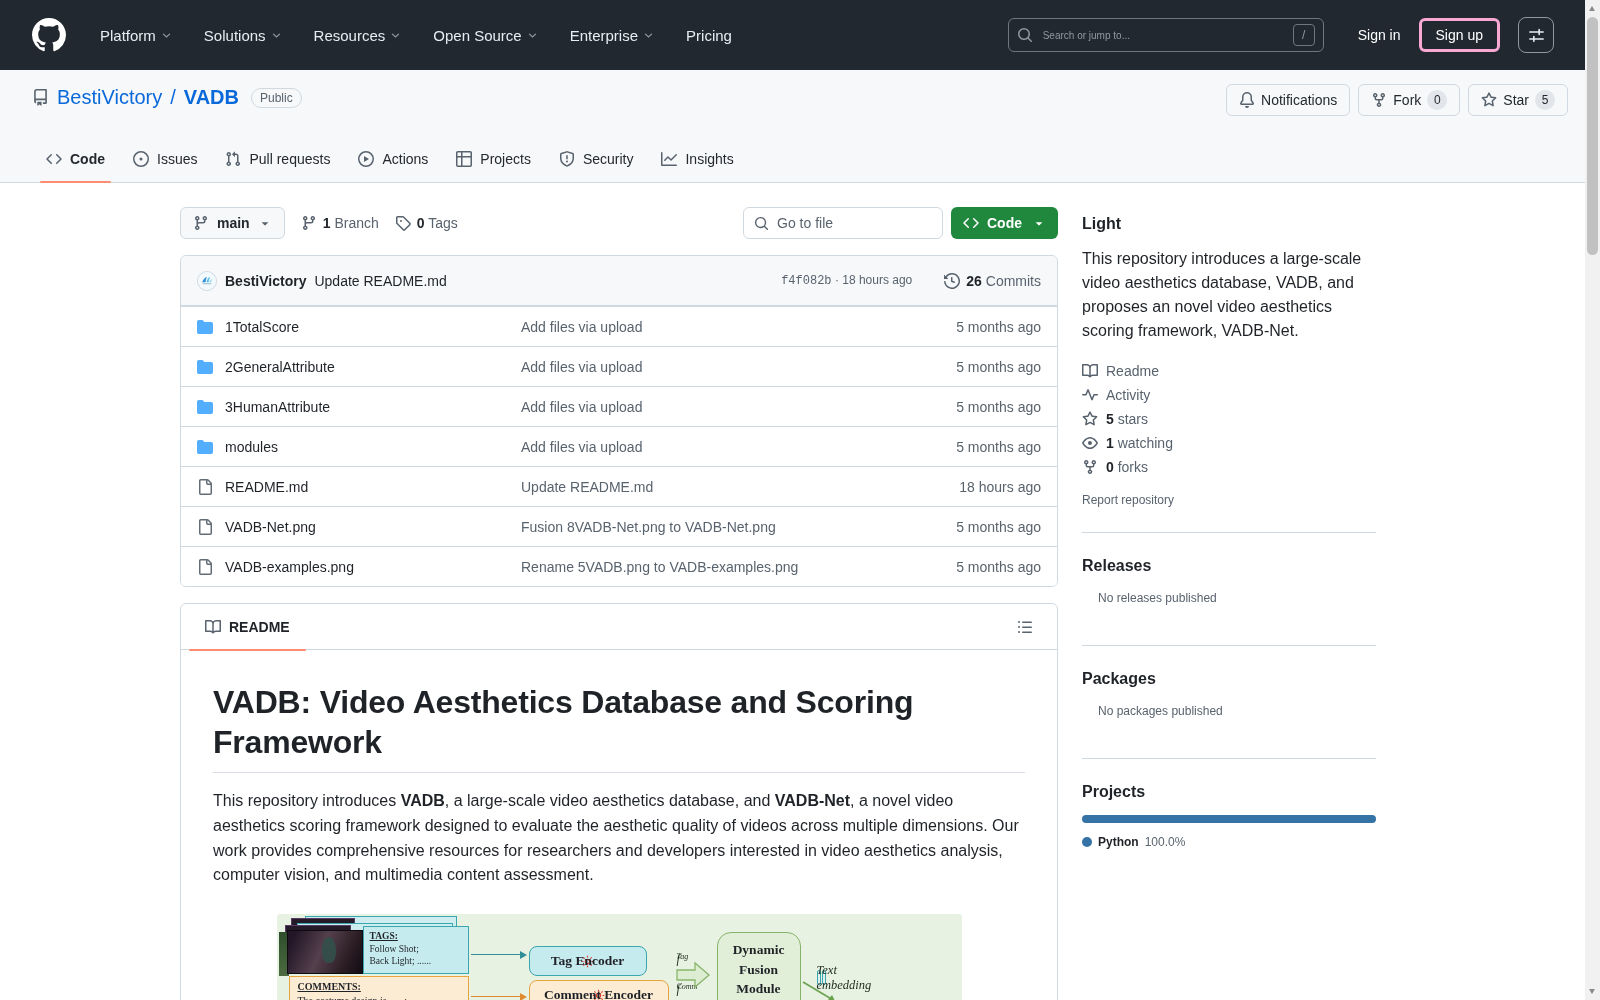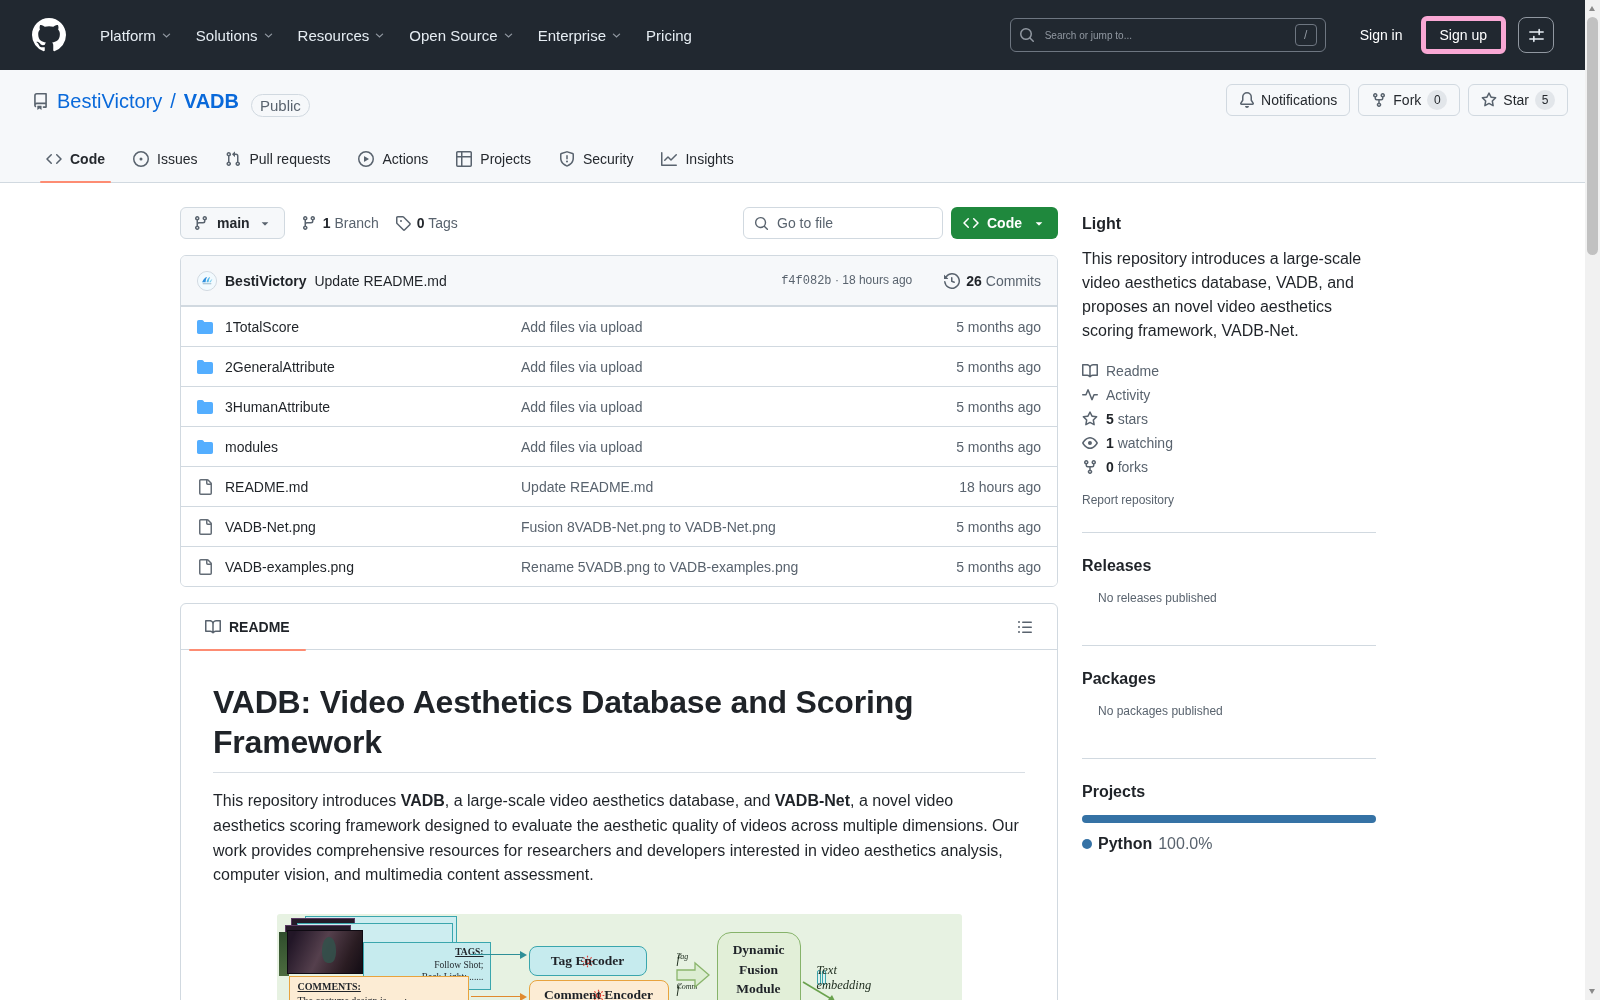--- a/index.html
+++ b/index.html
@@ -11,21 +11,21 @@
   }
   svg { display:block; }
   .ic { flex:none; }
 
   
   .gh-header {
     height:70px; background:#212830; display:flex; align-items:center;
     padding:0 46px 0 32px; gap:8px; color:#e6edf3;
   }
   .gh-logo { color:#fff; margin-right:16px; cursor:pointer; }
-  .gh-nav { display:flex; align-items:flex-end; gap:4px; }
+  .gh-nav { display:flex; align-items:flex-end; gap:12px; }
   .gh-nav-item {
     display:flex; align-items:center; gap:5px; padding:8px 10px; font-size:15px;
     color:#e6edf3; cursor:pointer; border-radius:6px;
   }
   .gh-nav-item .chev { color:#9198a1; }
   .gh-spacer { flex:1; }
   .gh-search {
     width:316px; height:34px; border:1px solid #6e7681; border-radius:6px;
     display:flex; align-items:center; padding:0 8px; gap:8px; color:#9198a1;
     background:transparent; margin-right:16px;
@@ -34,41 +34,41 @@
     flex:1; background:transparent; border:none; outline:none; color:#e6edf3;
     font-size:10px; font-family:inherit;
   }
   .gh-search input::placeholder { color:#9198a1; }
   .slash-key {
     width:22px; height:22px; border:1px solid #6e7681; border-radius:4px;
     display:flex; align-items:center; justify-content:center; font-size:12px; color:#9198a1;
   }
   .signin { font-size:14px; color:#fff; padding:6px 10px; cursor:pointer; white-space:nowrap; }
   .signup {
-    font-size:14px; color:#fff; padding:6px 14px; border:5px solid #f9a8d4;
-    border-radius:6px; cursor:pointer; background:transparent; white-space:nowrap; margin-right:4px;
+    font-size:14px; color:#fff; padding:6px 14px; border:3px solid #f9a8d4;
+    border-radius:6px; cursor:pointer; background:transparent; white-space:nowrap; margin-right:10px;
     font-family:inherit;
   }
   .sliders-btn {
     width:36px; height:36px; border:1px solid #9198a1; border-radius:8px;
     display:flex; align-items:center; justify-content:center; color:#e6edf3;
     background:transparent; cursor:pointer;
   }
 
   
   .repo-head { background:#f6f8fa; border-bottom:1px solid #d1d9e0; padding:14px 32px 0 32px; }
   .repo-title-row { display:flex; align-items:flex-start; justify-content:space-between; height:42px; }
   .repo-title { display:flex; align-items:center; gap:8px; margin-top:2px; }
   .repo-title .repo-icon { color:#59636e; }
   .owner-link { font-size:20px; color:#0969da; cursor:pointer; }
   .slash-sep { font-size:20px; color:#0969da; }
   .name-link { font-size:20px; color:#0969da; font-weight:700; cursor:pointer; }
   .visibility-badge {
-    font-size:15px; color:#59636e; border:1px solid #d1d9e0; border-radius:999px;
-    padding:2px 8px; margin-left:4px; background:transparent;margin-top:8px;
+    font-size:12px; color:#59636e; border:1px solid #d1d9e0; border-radius:999px;
+    padding:2px 8px; margin-left:4px; background:transparent;
   }
   .head-actions { display:flex; gap:8px; }
   .btn {
     display:flex; align-items:center; gap:6px; height:32px; padding:0 12px;
     font-size:14px; color:#25292e; background:#f6f8fa; border:1px solid #d1d9e0;
     border-radius:6px; cursor:pointer; font-family:inherit;
   }
   .btn .ic { color:#59636e; }
   .counter {
     background:rgba(175,184,193,0.28); border-radius:999px; font-size:12px;
@@ -230,21 +230,21 @@
   .sb-meta { list-style:none; margin:0; padding:0; }
   .sb-meta li {
     display:flex; align-items:center; gap:8px; padding:4px 0; font-size:14px;
     color:#59636e; cursor:pointer;
   }
   .sb-meta li .ic { color:#59636e; }
   .sb-meta b { color:#1f2328; font-weight:600; }
   .sb-report { font-size:12px; color:#59636e; margin-top:14px; cursor:pointer; display:inline-block; }
   .sb-empty { font-size:12px; color:#59636e; margin:16px; }
   .lang-bar { height:8px; border-radius:4px; margin:6px 0 12px 0; }
-  .lang-legend { display:flex; align-items:center; gap:6px; font-size:16px; cursor:pointer; }
+  .lang-legend { display:flex; align-items:center; gap:6px; font-size:12px; cursor:pointer; }
   .lang-dot { width:10px; height:10px; border-radius:50%; flex:none; }
   .lang-name { font-weight:700; color:#1f2328; }
   .lang-pct { color:#59636e; }
 
   
   .scrollbar { position:fixed; top:0; right:0; width:15px; height:1000px; background:#f1f1f1; z-index:50; }
   .sb-thumb { position:absolute; top:17px; left:2px; width:11px; height:238px; background:#c1c1c1; border-radius:6px; }
   .sb-arrow-up {
     position:absolute; top:6px; left:4px; width:0; height:0;
     border-left:3.5px solid transparent; border-right:3.5px solid transparent; border-bottom:5px solid #8a8a8a;
@@ -648,21 +648,21 @@
         <div class="fig">
 
           <div class="card-back" style="left:28px; top:2px; width:152px; height:40px;"></div>
           <div class="strip-dark" style="left:14px; top:4px; width:64px; height:14px;"></div>
           <div class="card-back" style="left:20px; top:9px; width:156px; height:40px;"></div>
           <div class="strip-dark" style="left:8px; top:11px; width:66px; height:12px;"></div>
           <div class="forest" style="left:2px; top:18px; width:10px; height:44px;"></div>
           <div class="thumb" style="left:10px; top:16px; width:76px; height:44px;">
               <i></i>
             </div>
-          <div class="tagbox" style="left:86px; top:28px; width:128px; height:48px;text-align:right;">
+          <div class="tagbox" style="left:86px; top:12px; width:106px; height:48px;">
             <span class="t-title">TAGS:</span>
             <span class="t-line">Follow Shot;</span>
             <span class="t-line">Back Light; ......</span>
           </div>
           <div class="combox" style="left:12px; top:62px; width:180px; height:46px;">
             <span class="t-title">COMMENTS:</span>
             <span class="t-line">The costume design is ......;</span>
           </div>
 
           <div class="arrow-line teal" style="left:194px; top:40px; width:54px;"></div>

